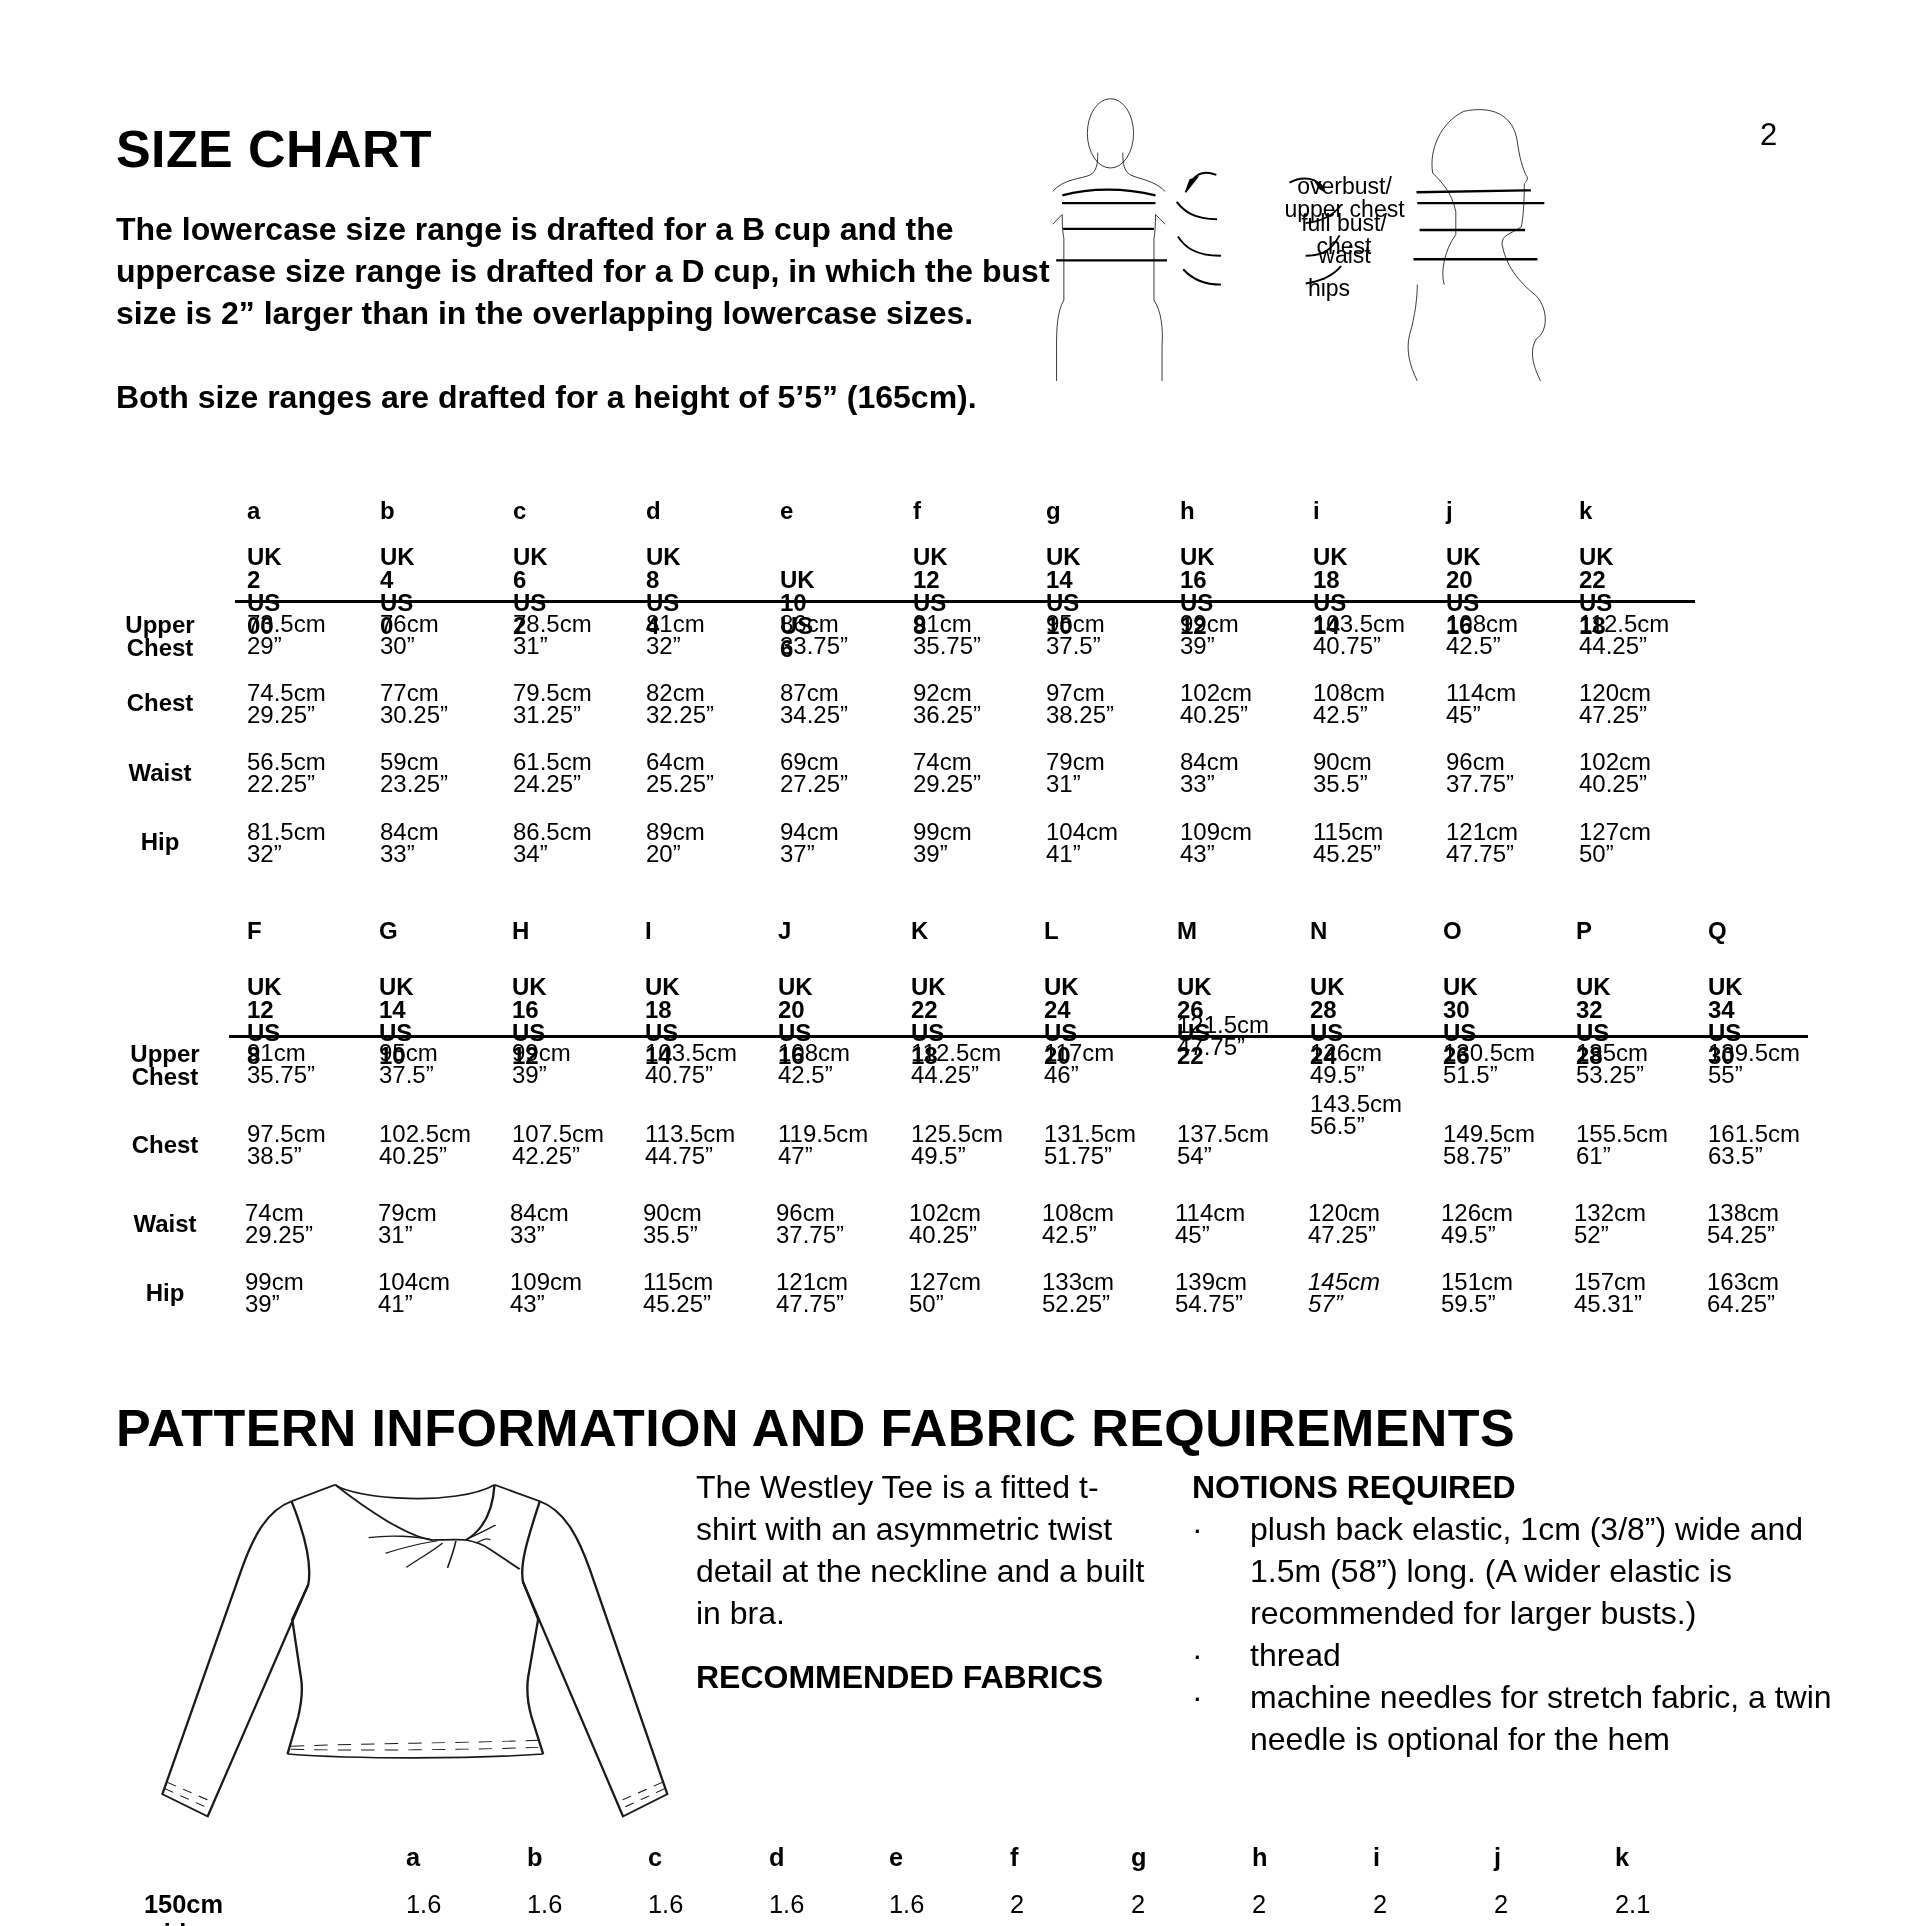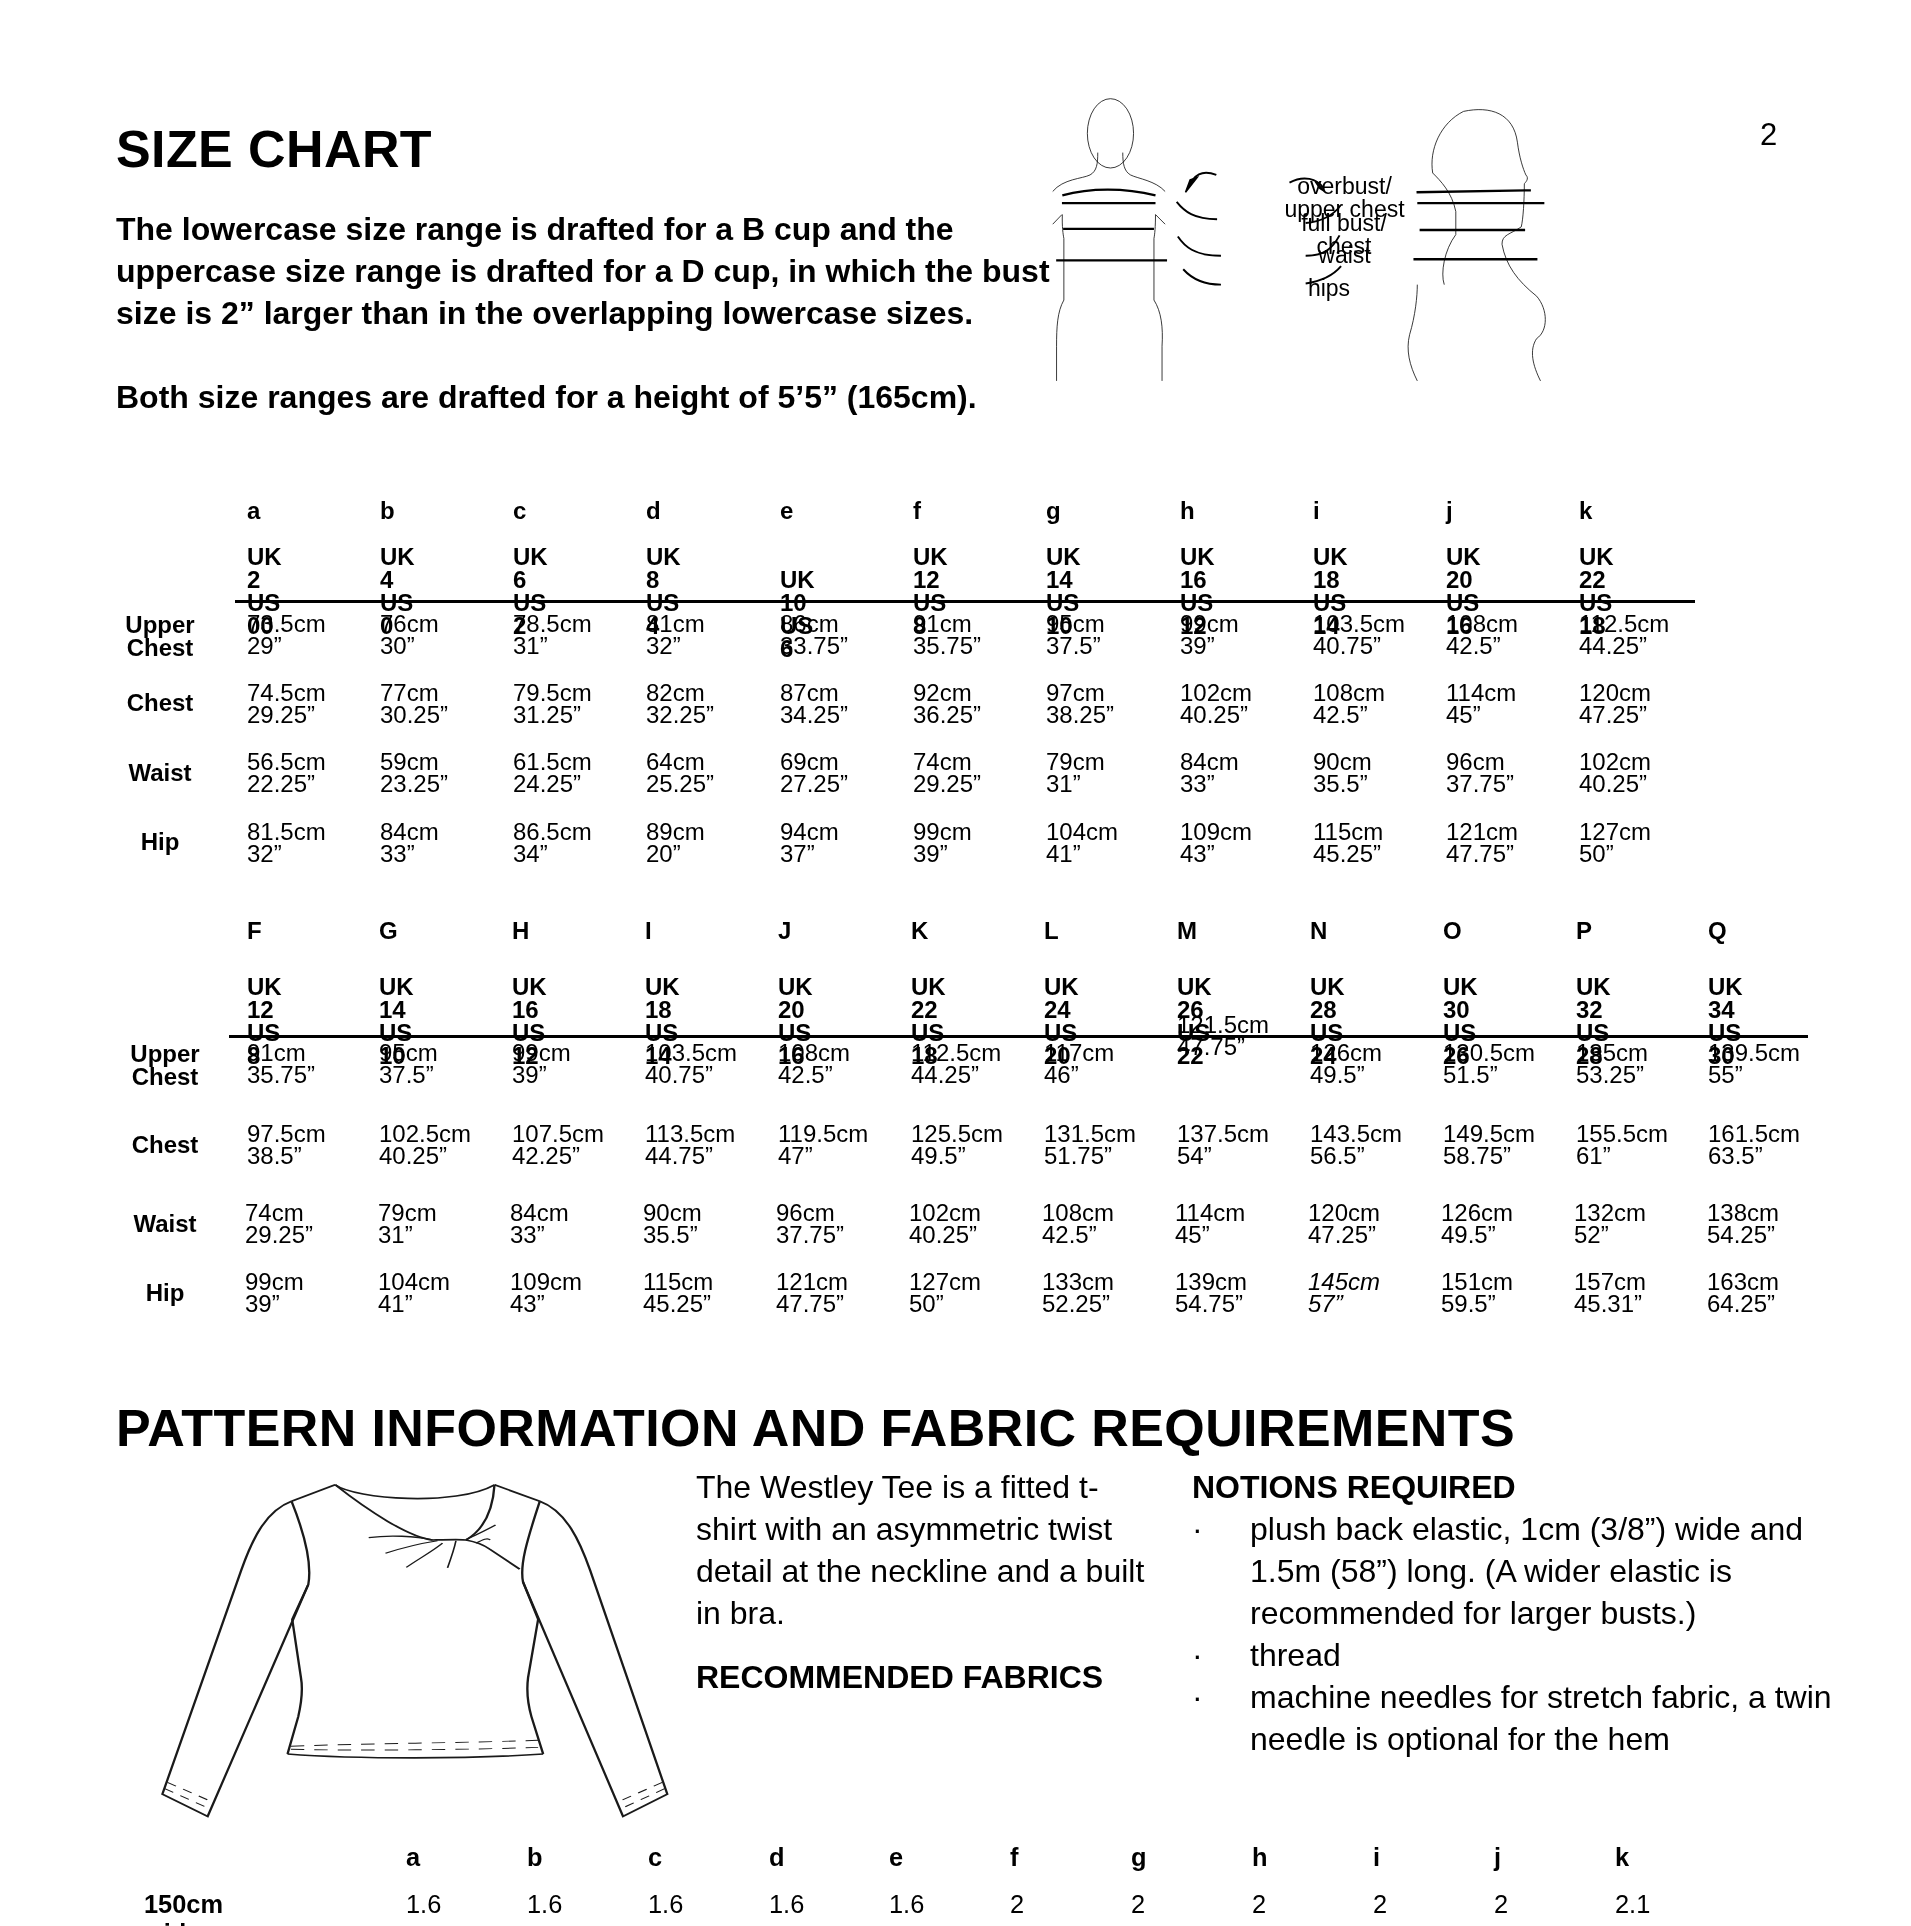--- a/index.html
+++ b/index.html
@@ -316,21 +316,21 @@
 54”</div>
     <div class="cell" style="white-space: pre-line; left: 1175px; top: 1202px;">114cm
 45”</div>
     <div class="cell" style="white-space: pre-line; left: 1175px; top: 1271px;">139cm
 54.75”</div>
     <div class="col-letter" style="white-space: pre-line; left: 1310px; top: 917px;">N</div>
     <div class="col-size" style="white-space: pre-line; left: 1310px; top: 975px;">UK 28
 US 24</div>
     <div class="cell" style="white-space: pre-line; left: 1310px; top: 1042px;">126cm
 49.5”</div>
-    <div class="cell" style="white-space: pre-line; left: 1310px; top: 1123px;">143.5cm
+    <div class="cell" style="white-space: pre-line; left: 1310px; top: 1093px;">143.5cm
 56.5”</div>
     <div class="cell" style="white-space: pre-line; left: 1308px; top: 1202px;">120cm
 47.25”</div>
     <div class="cell" style="white-space: pre-line; left: 1308px; top: 1271px; font-style: italic;">145cm
 57”</div>
     <div class="col-letter" style="white-space: pre-line; left: 1443px; top: 917px;">O</div>
     <div class="col-size" style="white-space: pre-line; left: 1443px; top: 975px;">UK 30
 US 26</div>
     <div class="cell" style="white-space: pre-line; left: 1443px; top: 1042px;">130.5cm
 51.5”</div>

